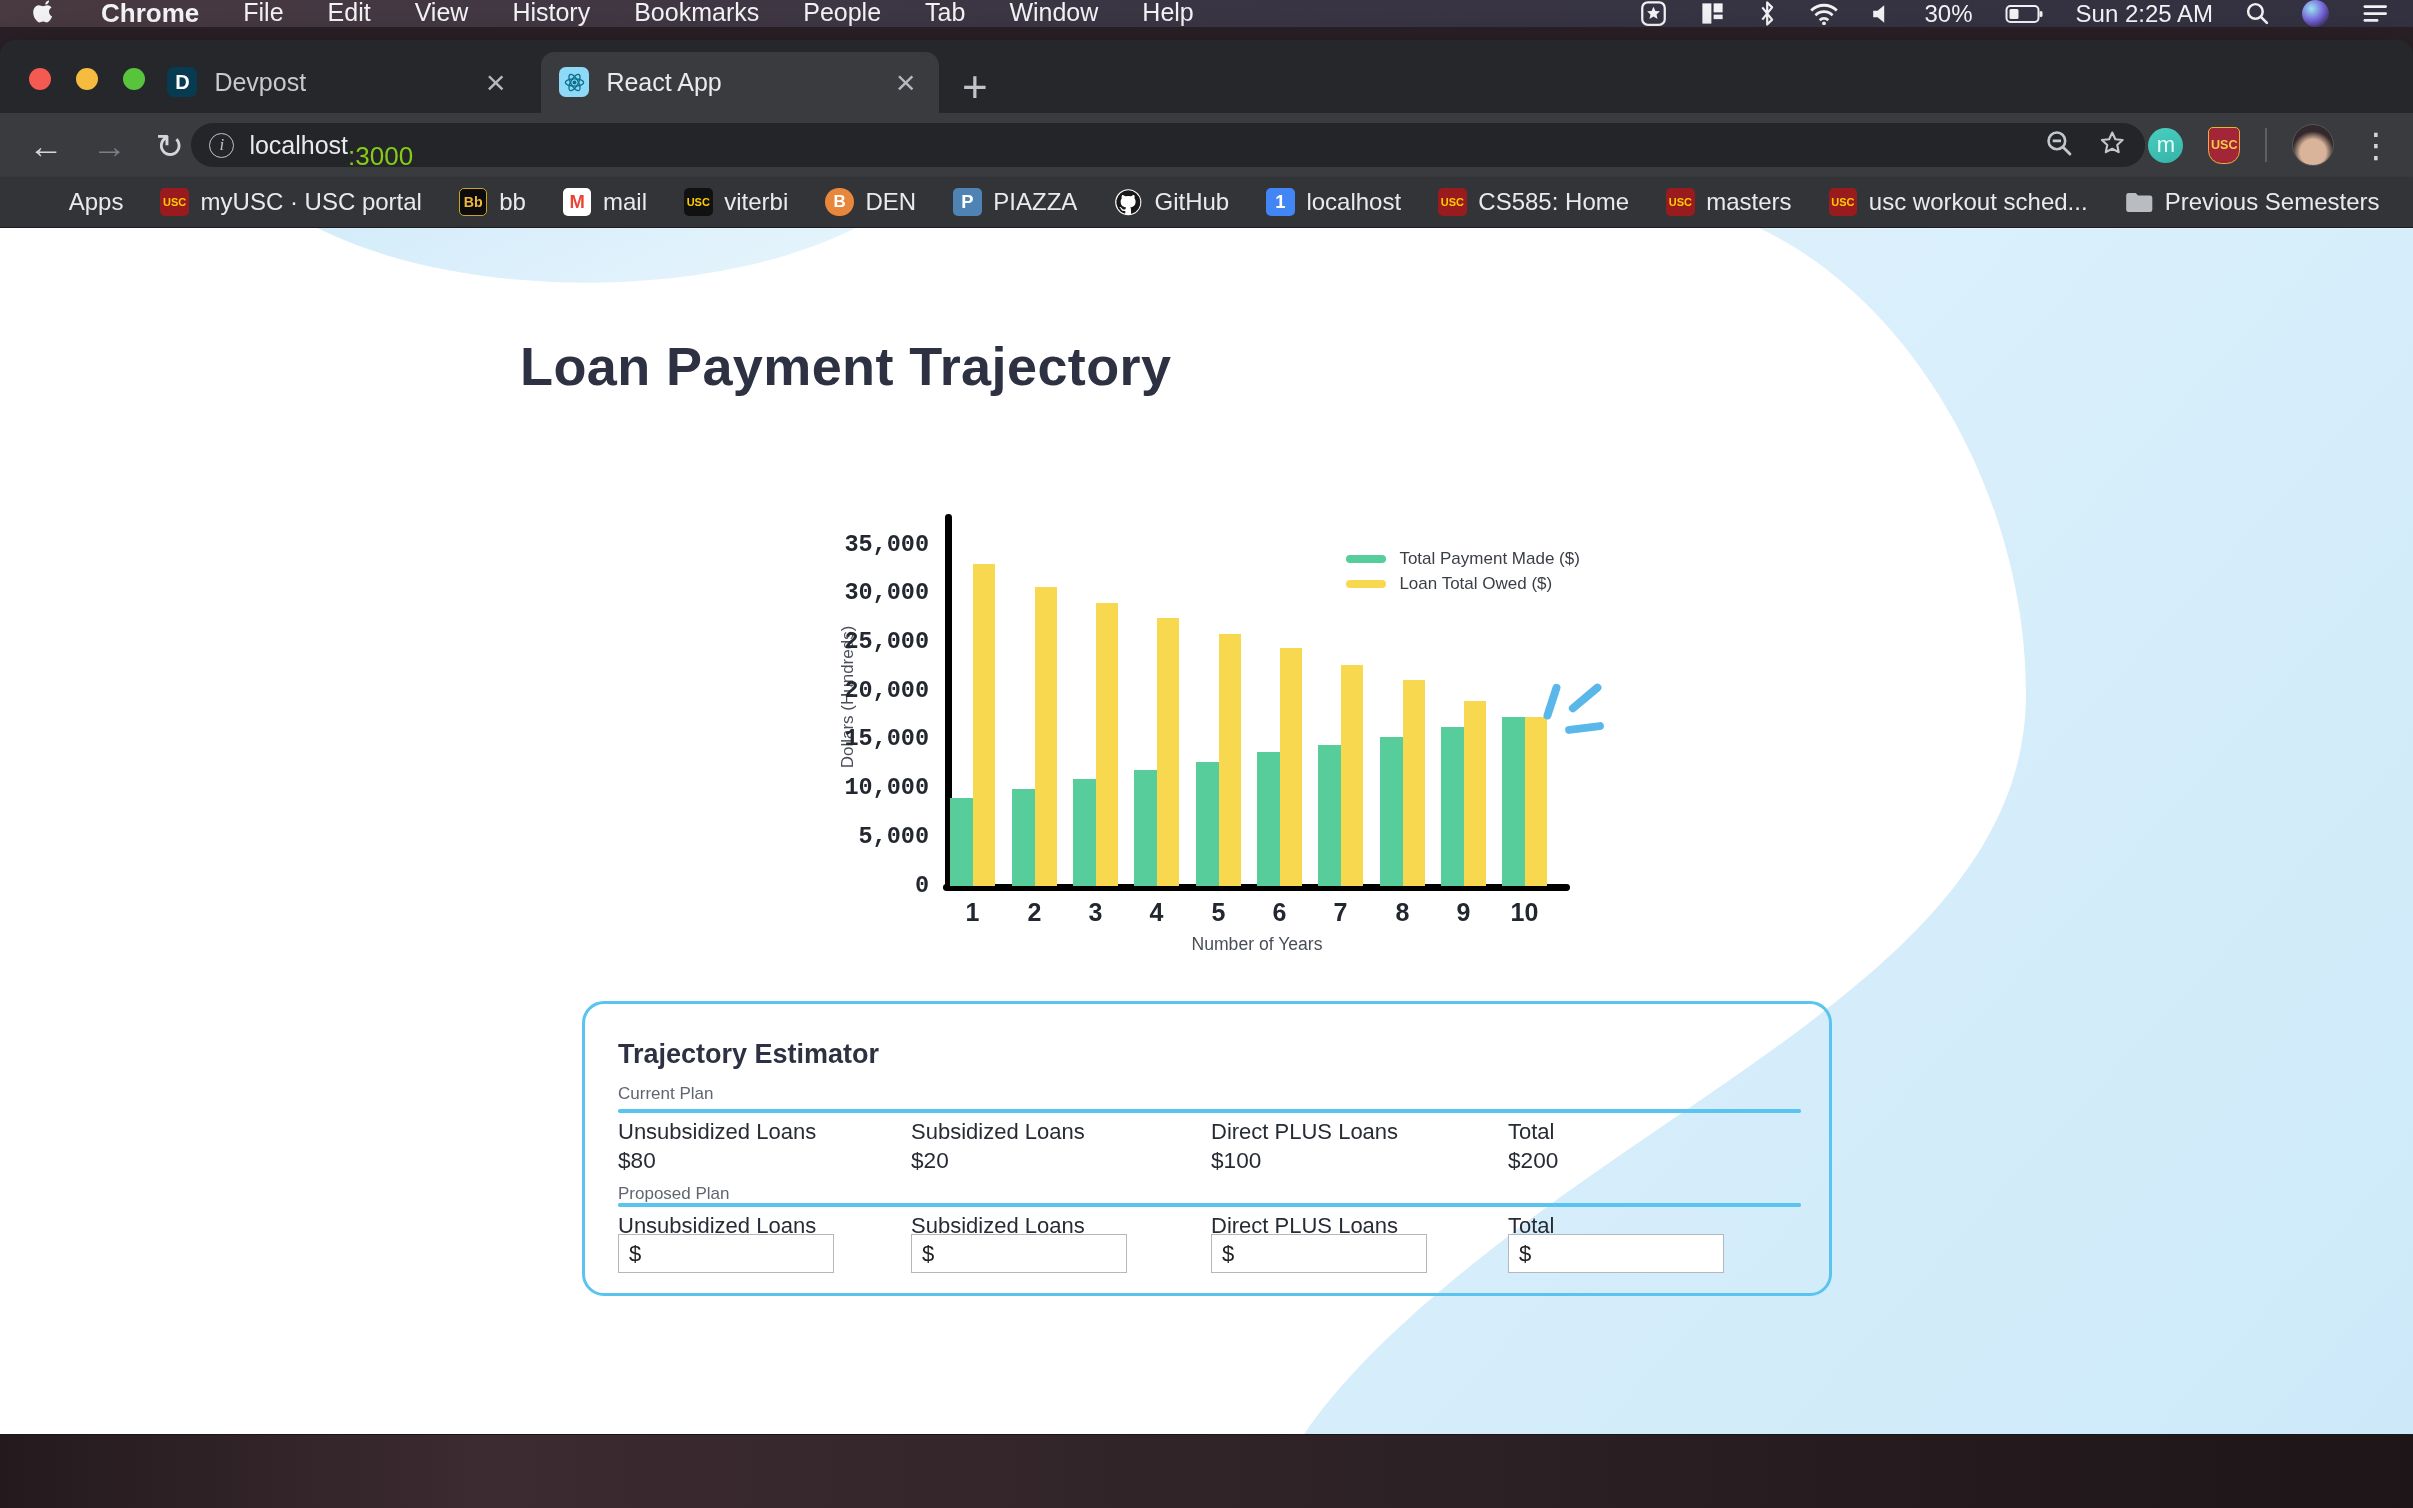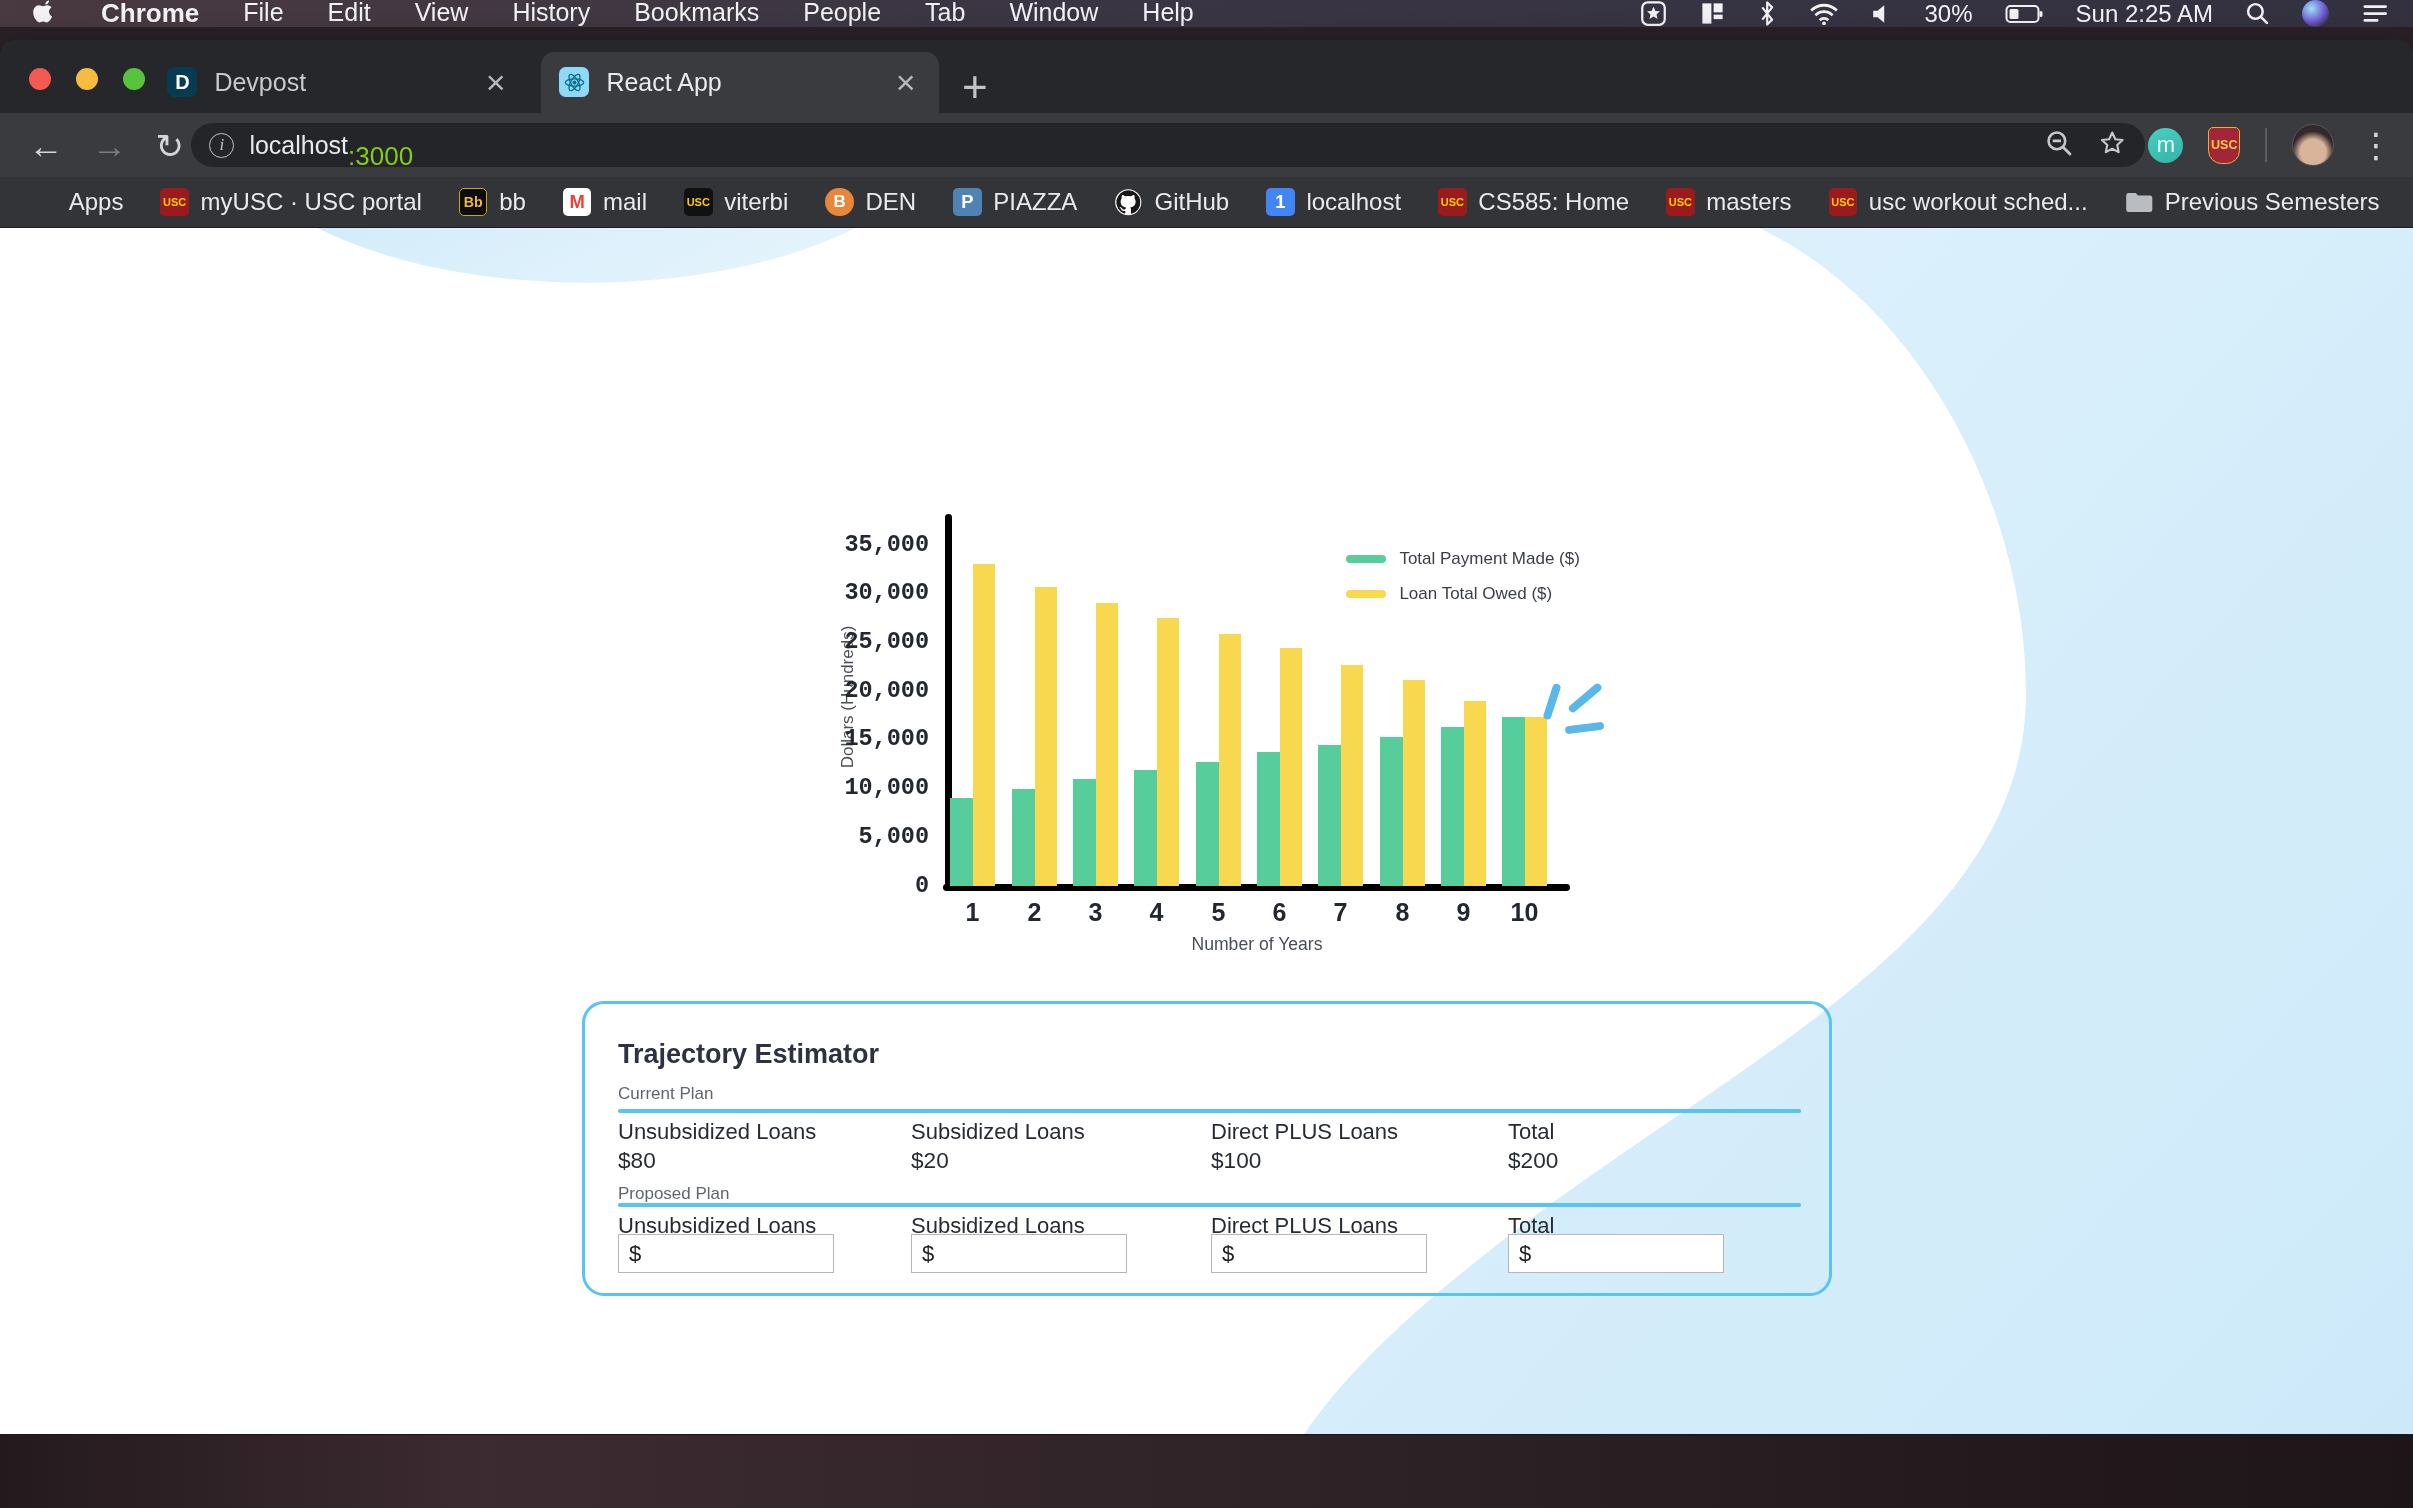--- a/index.html
+++ b/index.html
@@ -71,21 +71,21 @@
   .bm-grid { display:grid; grid-template-columns:repeat(3,7.5px); grid-template-rows:repeat(3,7.5px); gap:2.5px; }
   .bm-grid i { border-radius:1.7px; }
 
   
   .content { position:absolute; left:0; top:188px; width:2413px; height:1207px; background:#ffffff; }
   .bgsvg { position:absolute; inset:0; }
   .h1 { position:absolute; left:520px; top:107px; font-size:54px; font-weight:bold; color:#2d3142; letter-spacing:0.4px; }
 
   .chart-title { position:absolute; left:786px; top:236px; width:821px; text-align:center;
     font-size:23.5px; font-weight:bold; color:#23272f; }
-  .legend { position:absolute; left:1346px; top:321px; display:flex; flex-direction:column; gap:15px; }
+  .legend { position:absolute; left:1346px; top:321px; display:flex; flex-direction:column; gap:5px; }
   .lg-row { display:flex; align-items:center; gap:13.4px; }
   .lg-pill { width:40px; height:8.4px; border-radius:4.2px; }
   .lg-txt { font-size:17px; color:#3a3f46; }
   .yaxis-line { position:absolute; left:945px; top:286px; width:6.7px; height:377px; background:#000; border-radius:3.4px; }
   .xaxis-line { position:absolute; left:943px; top:656px; width:627px; height:6.7px; background:#000; border-radius:3.4px; }
   .ytick { position:absolute; left:778px; width:151px; text-align:right; font-size:23.5px; font-weight:bold; color:#23272f;font-family:Liberation Mono, monospace; }
   .ylabel-rot { position:absolute; left:722px; top:459px; width:251px; text-align:center;
     font-size:17px; color:#4a4f57; transform:rotate(-90deg); transform-origin:center; }
   .bgroup { position:absolute; width:45px; display:flex; align-items:flex-end; }
   .bar { width:22.6px; }
@@ -339,20 +339,21 @@
           </linearGradient>
           <linearGradient id="gell" x1="0" y1="0" x2="1" y2="1">
             <stop offset="0" stop-color="#bfe3f7"></stop>
               <stop offset="1" stop-color="#eaf6fd"></stop>
           </linearGradient>
         </defs>
         <ellipse cx="700" cy="-130" rx="430" ry="195" fill="url(#gell)"></ellipse>
         <path d="M2100,0 C2290,90 2420,330 2418,560 C2415,830 2100,980 1830,1180 C1700,1278 1610,1360 1556,1440 L2880,1440 L2880,0 Z" fill="url(#gblob)"></path>
       </svg>
 
+      <div class="h1">Loan Payment Trajectory</div>
 
       <div class="legend">
           <div class="lg-row">
             <span class="lg-pill" style="background: rgb(87, 205, 156);"></span>
             <span class="lg-txt">Total Payment Made ($)</span>
           </div>
           <div class="lg-row">
             <span class="lg-pill" style="background: rgb(248, 216, 79);"></span>
             <span class="lg-txt">Loan Total Owed ($)</span>
           </div>

